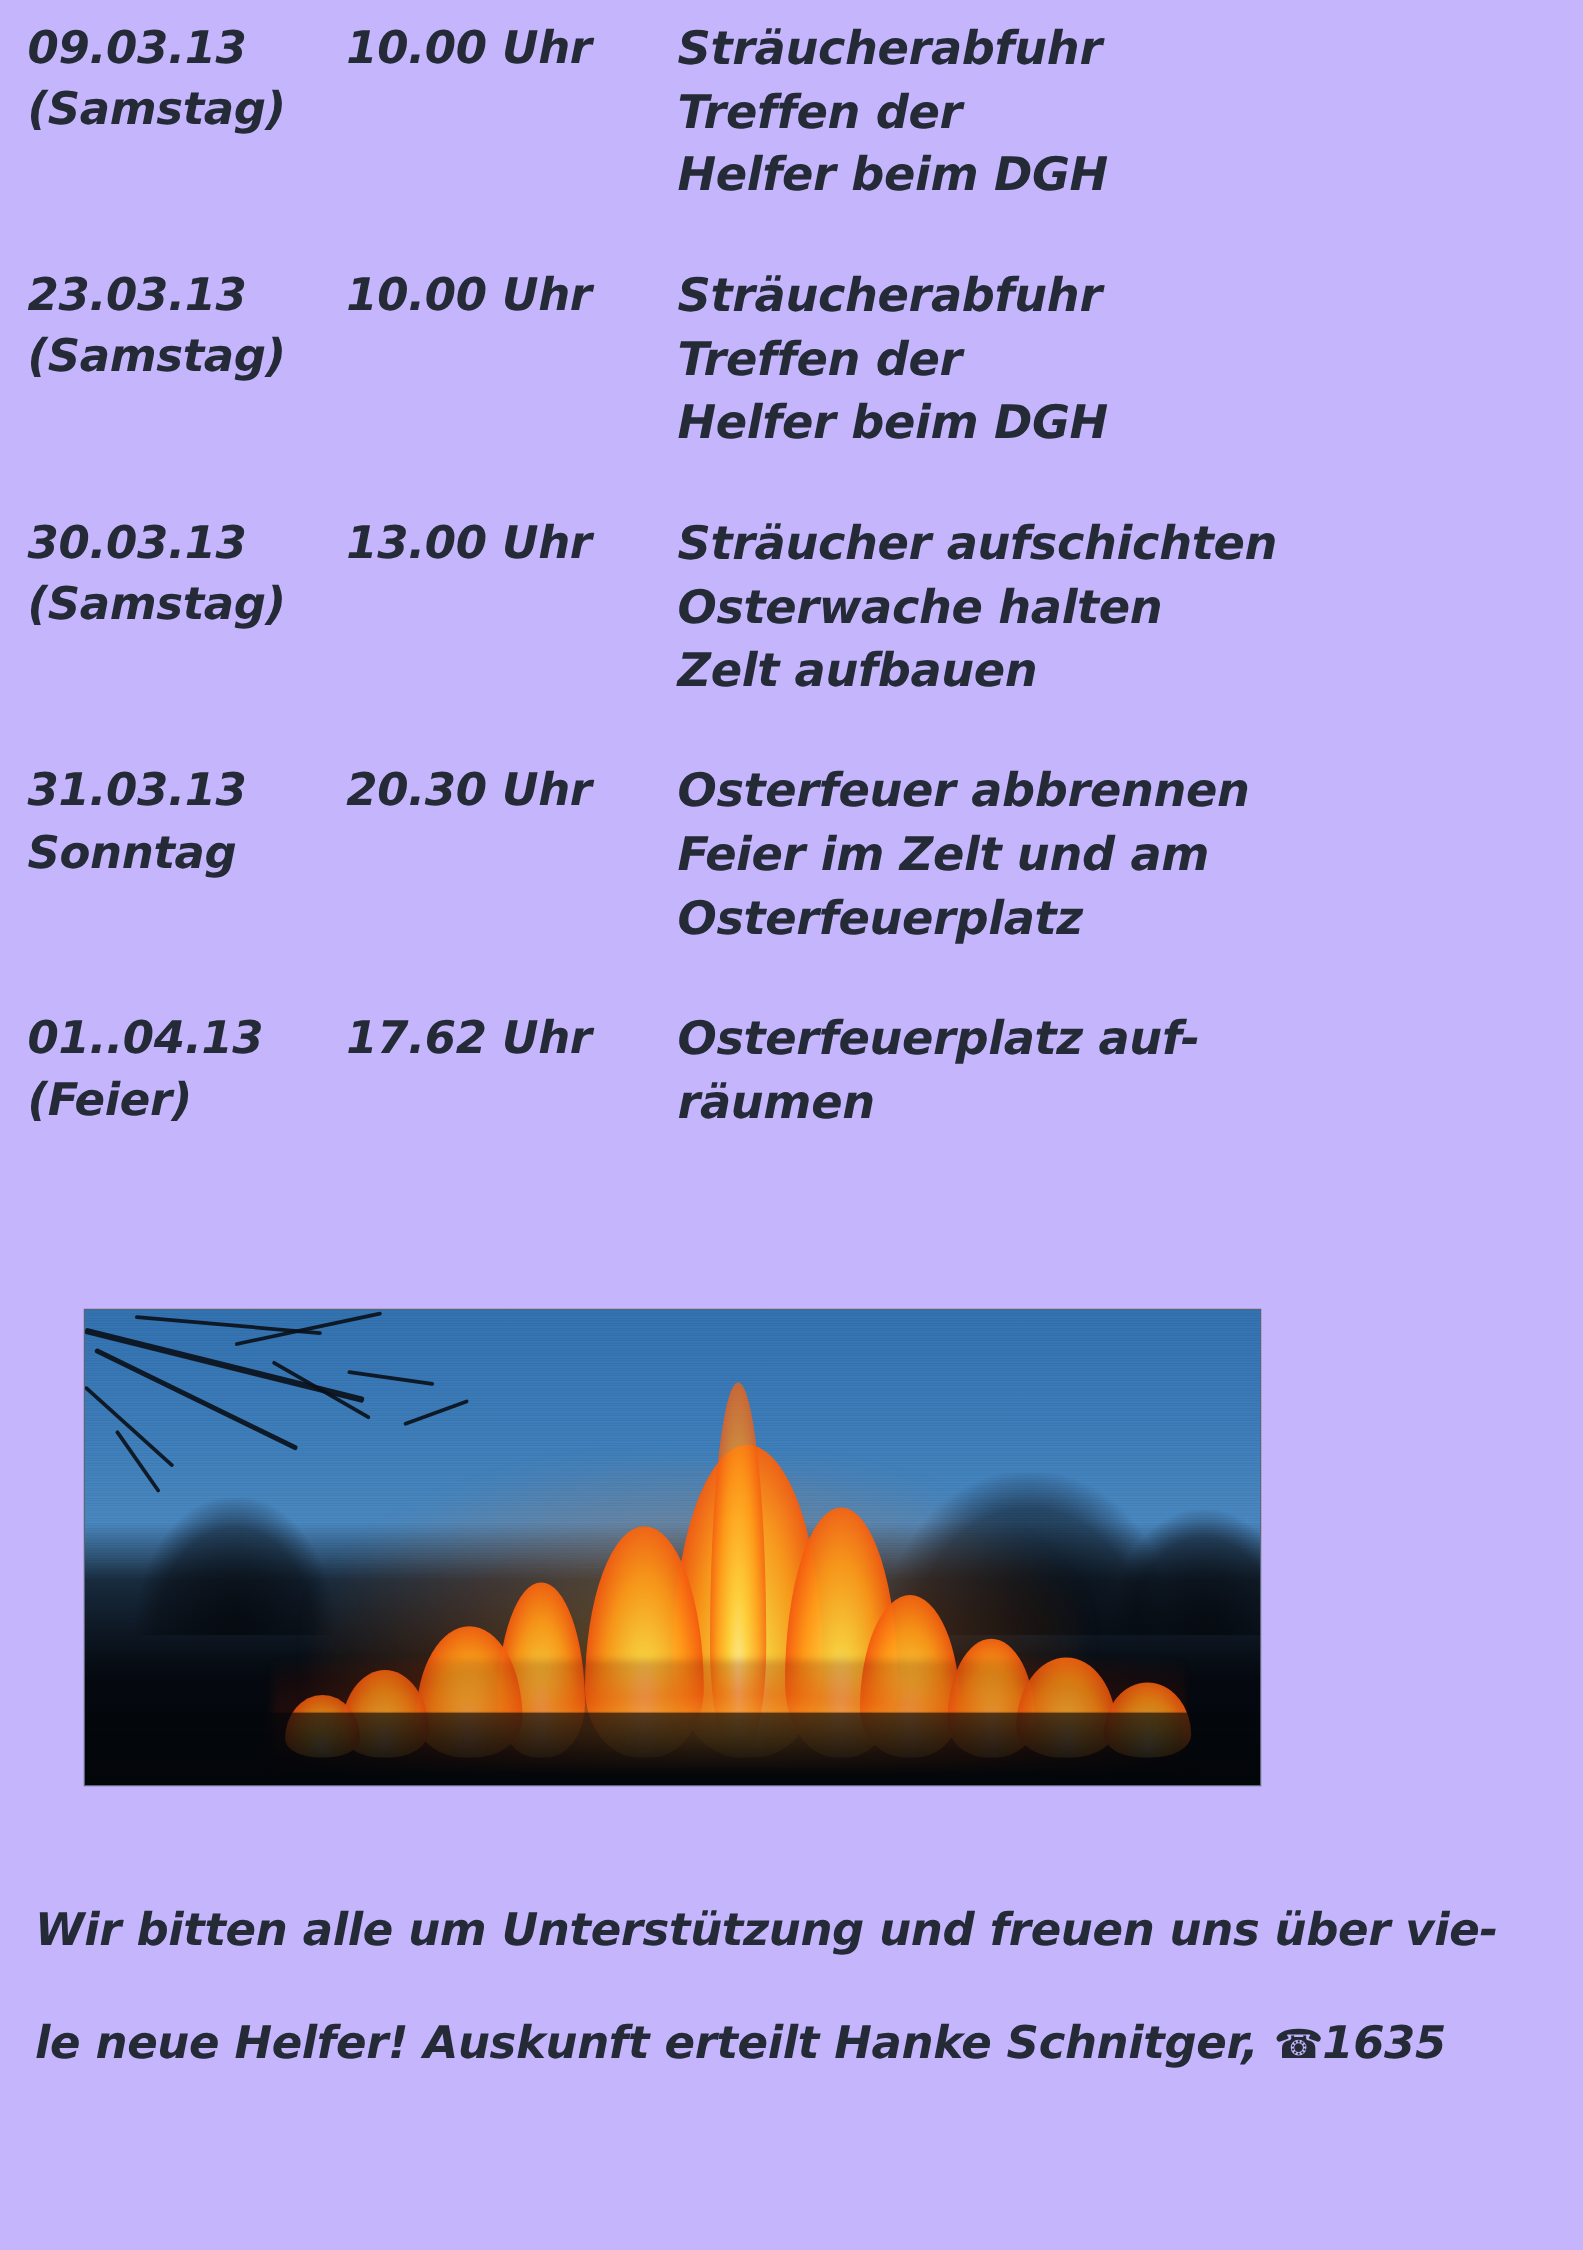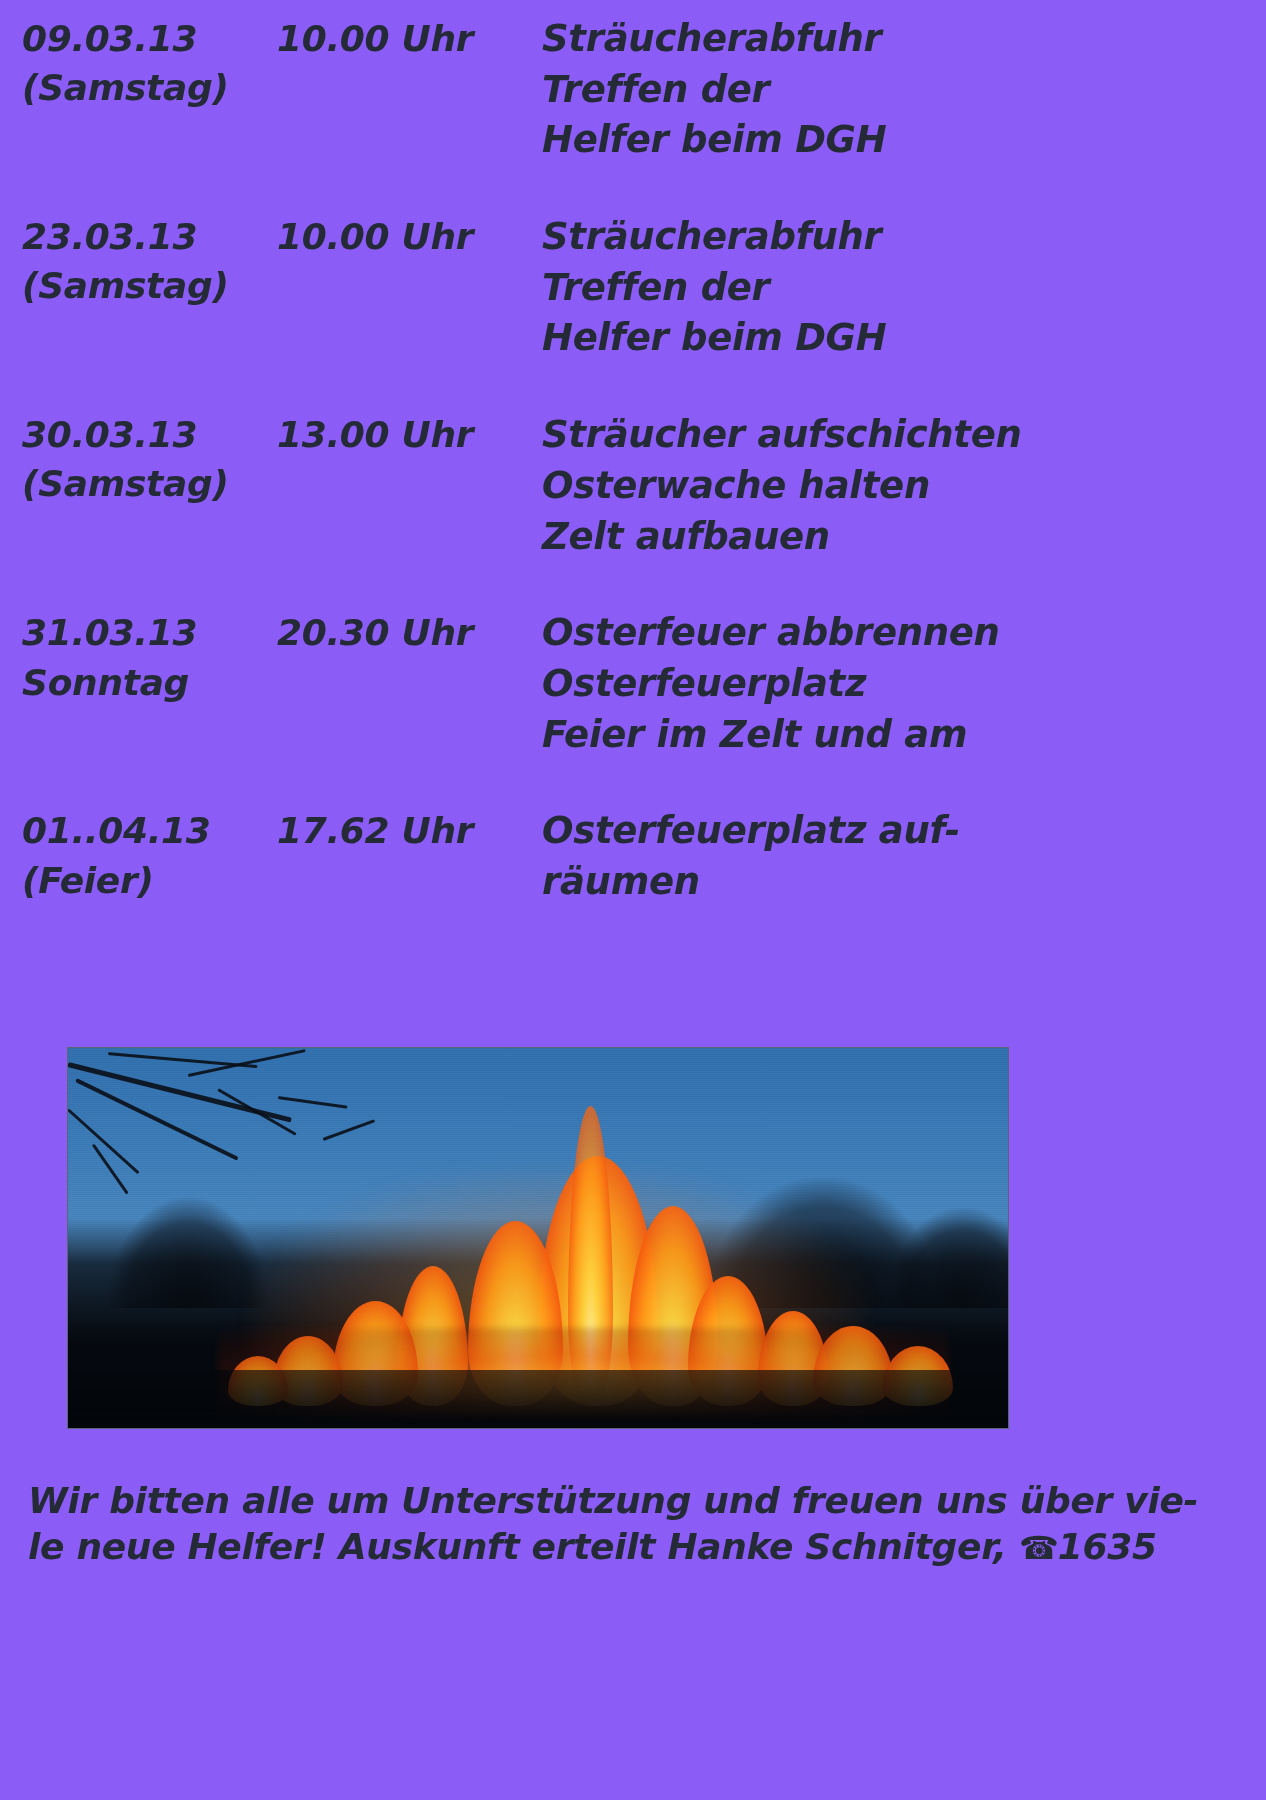--- a/index.html
+++ b/index.html
@@ -11,21 +11,21 @@
     width: 1266px;
     height: 1800px;
     position: relative;
     font-family: "DejaVu Sans", sans-serif;
     color: #1d2430;
     overflow: hidden;
   }
   .page {
     position: absolute;
     inset: 0;
-    background: #8b5cf6;
+    background: #c4b5fd;
   }
 
   
   .schedule {
     position: absolute;
     top: 14px;
     left: 22px;
     width: 1220px;
   }
   .row {
@@ -157,20 +157,21 @@
     left: 28px;
     right: 24px;
     top: 1478px;
   }
   .footer .line {
     font-size: 36px;
     line-height: 1.27;
     white-space: nowrap;
     font-style: italic;
     font-weight: bold;
+    margin-top: 44px;
   }
   .phone-glyph {
     font-style: normal;
     font-weight: bold;
     font-size: 32px;
     letter-spacing: -1px;
   }
 </style>
 </head>
 <body>
@@ -227,22 +228,22 @@
     <div class="row">
       <div class="col-date">
         <div class="line">31.03.13</div>
         <div class="line">Sonntag</div>
       </div>
       <div class="col-time">
         <div class="line">20.30 Uhr</div>
       </div>
       <div class="col-desc">
         <div class="line">Osterfeuer abbrennen</div>
+        <div class="line">Feier im Zelt und am</div>
         <div class="line">Osterfeuerplatz</div>
-        <div class="line">Feier im Zelt und am</div>
       </div>
     </div>
 
     <div class="row">
       <div class="col-date">
         <div class="line">01..04.13</div>
         <div class="line">(Feier)</div>
       </div>
       <div class="col-time">
         <div class="line">17.62 Uhr</div>

